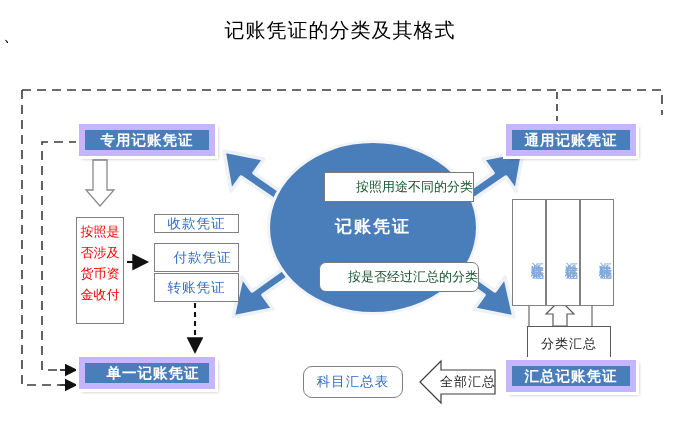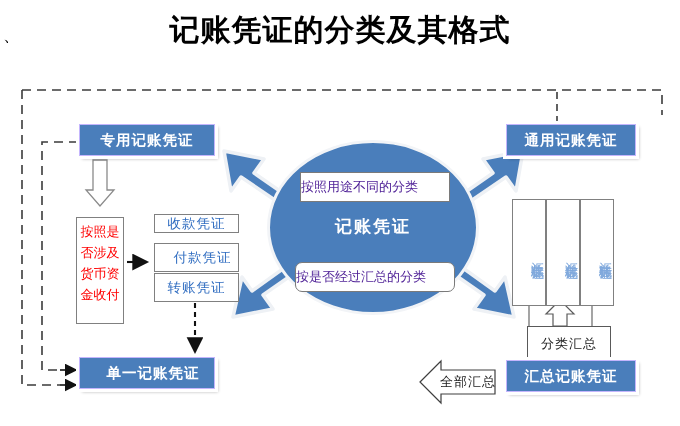--- a/index.html
+++ b/index.html
@@ -9,31 +9,31 @@
     position:relative;
   }
   #stage{position:absolute;left:0;top:0;width:680px;height:426px;}
   #svg-layer{position:absolute;left:0;top:0;width:680px;height:426px;}
 
   .abs{position:absolute;box-sizing:border-box;}
 
   
   .title{
     left:0;top:10px;width:680px;text-align:center;
-    font-size:30px;font-weight:bold;color:#000000;letter-spacing:1px;
+    font-size:20px;font-weight:normal;color:#000000;letter-spacing:1px;
     line-height:40px;
   }
   .title-mark{
     left:3px;top:24px;width:14px;height:20px;color:#000;font-size:17px;
   }
 
   
   .bluebox{
     background:#4a7ebb;
-    border:1px solid #c4b5fd;
+    border:6px solid #c4b5fd;
     color:#ffffff;font-weight:bold;font-size:14.5px;
     display:flex;align-items:center;justify-content:center;
     letter-spacing:1px;
     box-shadow:0 0 0 3px #ffffff, 3px 3px 3px rgba(0,0,0,.28);
   }
 
   
   .redbox{
     background:#ffffff;border:1px solid #808080;
     color:#ff0000;font-size:13px;line-height:21px;
@@ -79,22 +79,22 @@
   .ellipse{
     left:267px;top:140px;width:212px;height:175px;border-radius:50%;
     background:#4a7ebb;border:3px solid #f2f4f7;
   }
   .ellipse-label{
     left:267px;top:215px;width:212px;text-align:center;
     color:#ffffff;font-weight:bold;font-size:17px;letter-spacing:2px;
   }
   .catbox{
     background:#ffffff;border:1px solid #7a7a7a;
-    color:#4c1d95;font-size:13px;letter-spacing:0px;
-    display:flex;align-items:center;justify-content:flex-start;
+    color:#14532d;font-size:13px;letter-spacing:0px;
+    display:flex;align-items:center;justify-content:flex-end;margin-left:24px;
   }
   .catbox.rounded{border-radius:7px;}
 </style>
 </head>
 <body>
 
 <div id="stage">
 
   <div class="abs title-mark">、</div>
   <div class="abs title">记账凭证的分类及其格式</div>
@@ -207,14 +207,17 @@
   </div>
 
   <div class="abs bluebox" style="left:506px;top:360px;width:130px;height:32px;">
     <span>汇总记账凭证</span>
   </div>
 
   <div class="abs arrowlabel" style="left:440px;top:369px;width:56px;height:26px;">
     <span>全部汇总</span>
   </div>
 
+  <div class="abs roundbox" style="left:303px;top:366px;width:100px;height:32px;">
+    <span>科目汇总表</span>
+  </div>
 
 </div>
 
 </body></html>

